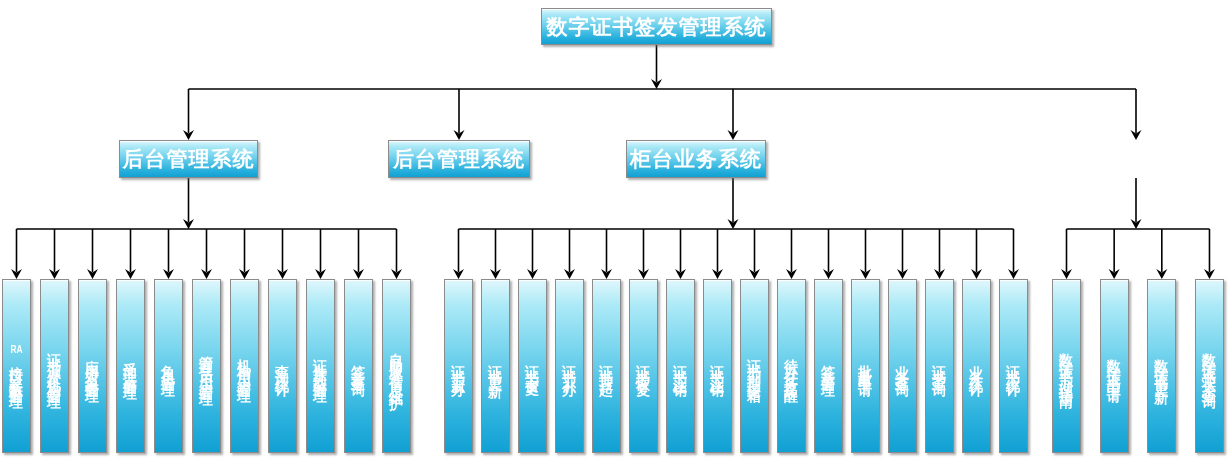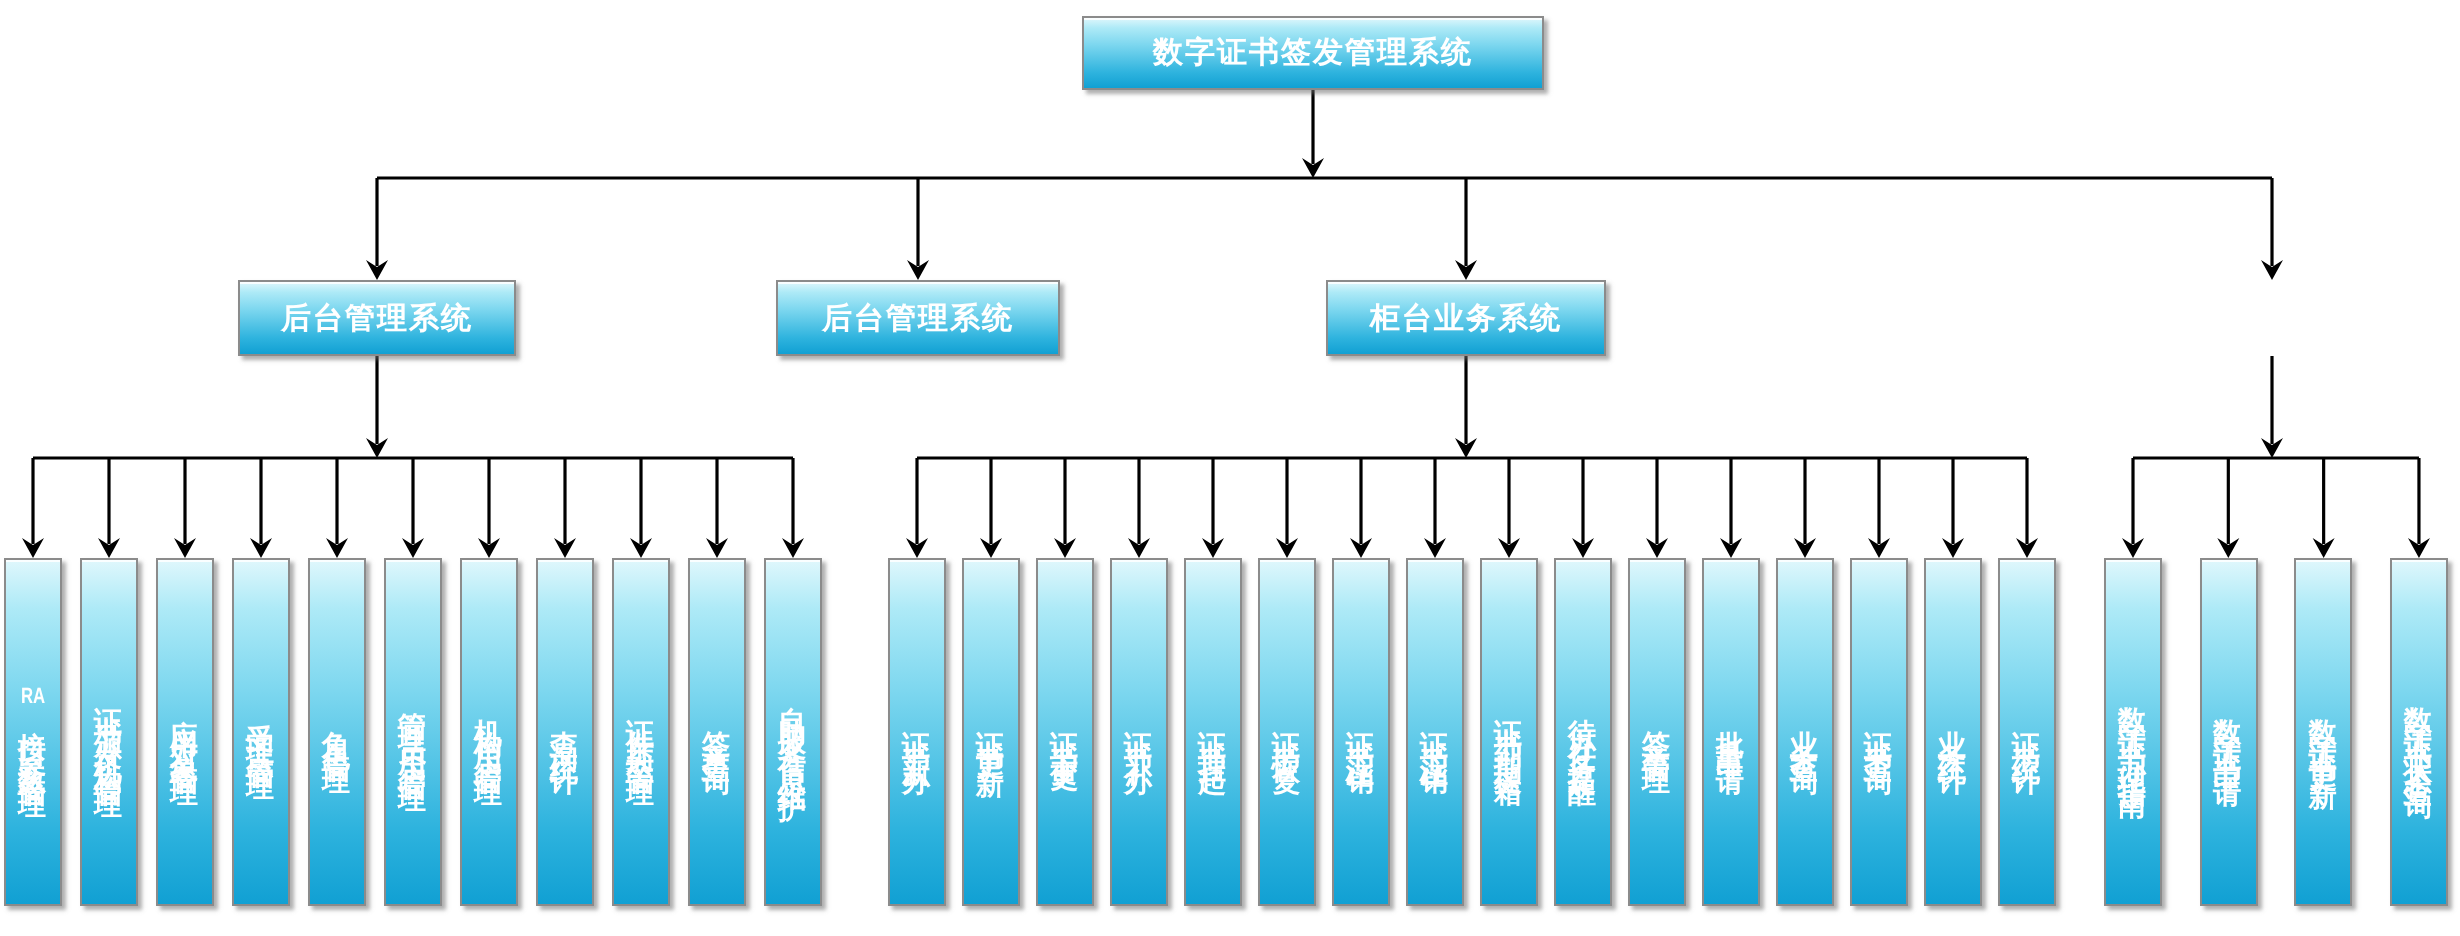--- a/index.html
+++ b/index.html
@@ -10,26 +10,26 @@
   svg.connectors { position:absolute; left:0; top:0; pointer-events:none; }
   .node {
     position:absolute; box-sizing:border-box;
     border:1px solid #8b8b8b;
     background:linear-gradient(180deg,#dff7fc 0%,#aeeaf7 14%,#7dd7ef 38%,#2eb3de 78%,#11a0d3 100%);
     box-shadow: 2px 2px 2px rgba(110,110,110,0.55), inset 0 1px 0 rgba(255,255,255,0.85);
     color:#ffffff; font-weight:bold;
     display:flex; align-items:center; justify-content:center;
     text-align:center;
   }
-  .hnode { font-size:15px; letter-spacing:1px; white-space:nowrap; }
+  .hnode { font-size:21px; letter-spacing:1px; white-space:nowrap; }
   #root-node { left:541px; top:8px; width:231px; height:37px; }
   .branch { top:140px; height:38px; }
   #branch-0 { left:119px;  width:139px; }
   #branch-1 { left:388px;  width:142px; }
-  #branch-2 { left:663px;  width:140px; }
+  #branch-2 { left:626px;  width:140px; }
   #branch-3 { left:1066px; width:140px; }
   .leaf { top:279px; width:29px; height:174px; }
   .vtext {
     writing-mode:vertical-rl; text-orientation:upright;
     font-size:14px; font-weight:bold; line-height:1;
     letter-spacing:6px; color:#fff;
   }
   .tcy { text-combine-upright:all; font-size:11px; letter-spacing:0; font-weight:bold; }
 </style>
 </head>

